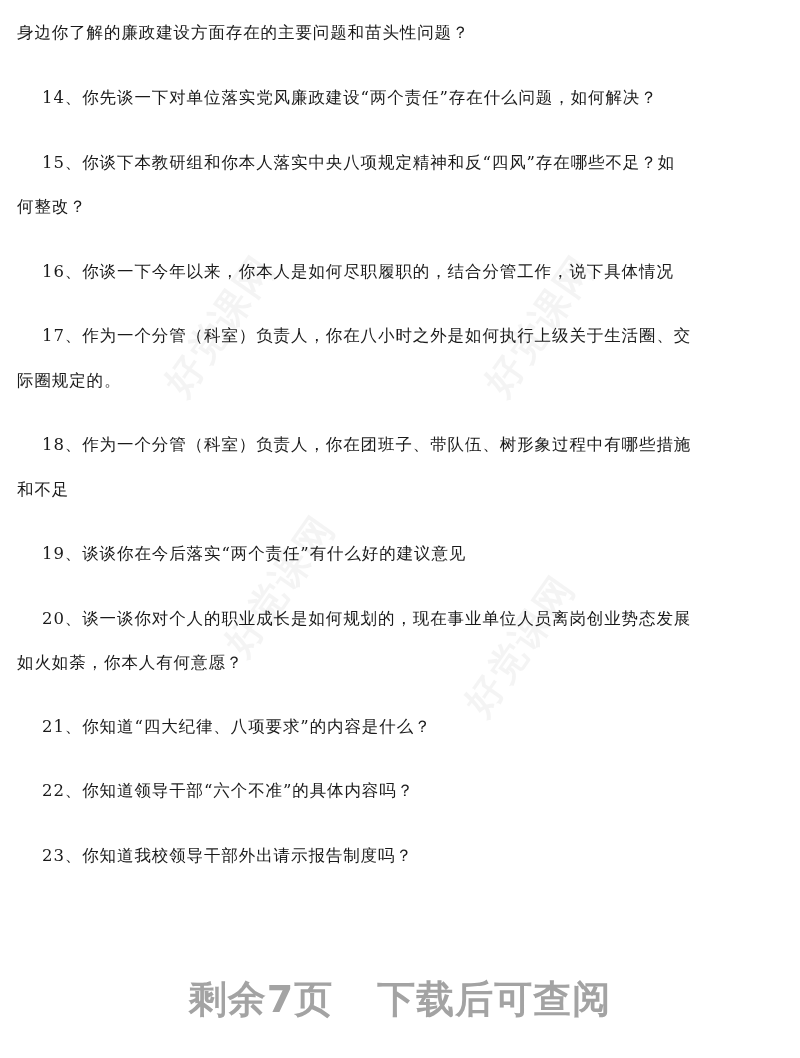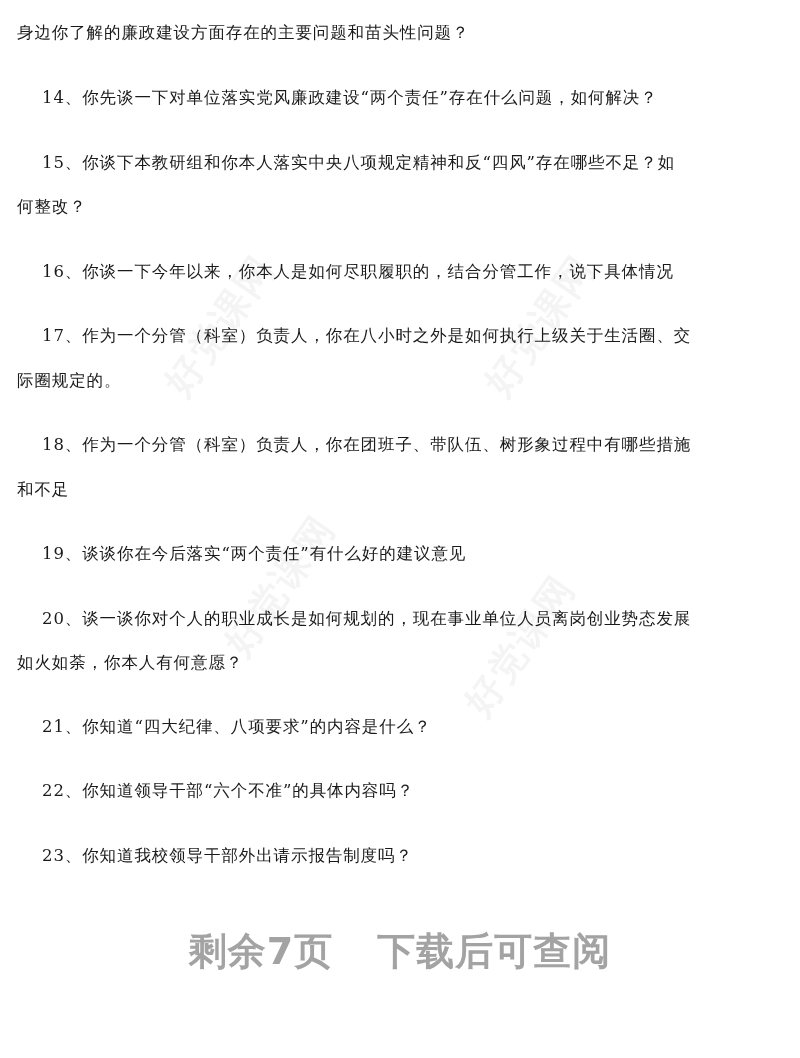--- a/index.html
+++ b/index.html
@@ -39,21 +39,21 @@
       color: rgba(0,0,0,0.045);
       transform: rotate(-55deg);
       transform-origin: center;
       white-space: nowrap;
       letter-spacing: 2px;
       pointer-events: none;
     }
     .footer-banner {
       position: absolute;
       left: 0;
-      top: 926px;
+      top: 974px;
       width: 800px;
       text-align: center;
       font-family: "DejaVu Sans", "Liberation Sans", sans-serif;
       font-weight: bold;
       font-size: 38px;
       color: #a3a3a3;
       letter-spacing: 1px;
     }
     .footer-banner .gap { display: inline-block; width: 44px; }
   </style>

